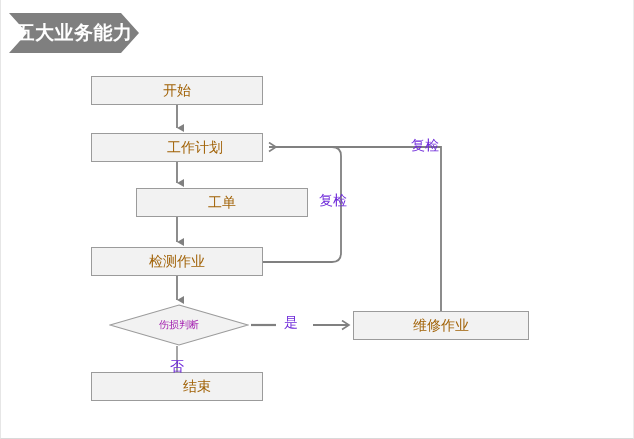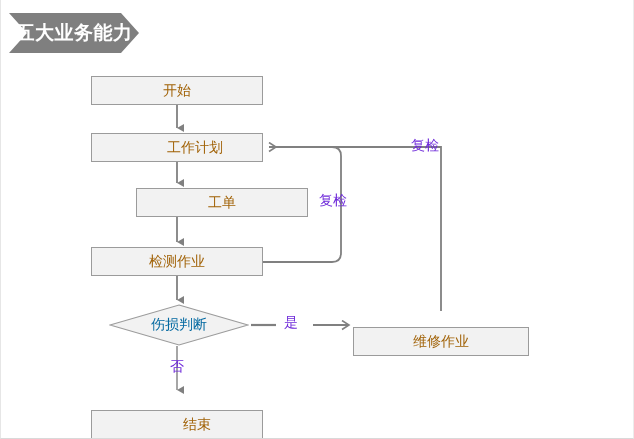--- a/index.html
+++ b/index.html
@@ -89,22 +89,22 @@
   }
   .diamond-label {
     position: absolute;
     left: 0;
     top: 0;
     width: 100%;
     height: 100%;
     display: flex;
     align-items: center;
     justify-content: center;
-    font-size: 14px;
-    color: #0369a1;
+    font-size: 10px;
+    color: #a21caf;
     white-space: nowrap;
   }
   .edge-label {
     position: absolute;
     font-size: 14px;
     color: #6d28d9;
     white-space: nowrap;
   }
   #edges {
     position: absolute;
@@ -184,25 +184,25 @@
       <span>检测作业</span>
     </div>
 
     <div class="diamond-wrap" style="left:108px; top:304px; width:140px; height:42px;">
       <svg width="140" height="42" viewBox="0 0 140 42">
         <path d="M70,1 L139,21 L70,41 L1,21 Z" fill="#f2f2f2" stroke="#9b9b9b" stroke-width="1.2"></path>
       </svg>
       <span class="diamond-label">伤损判断</span>
     </div>
 
-    <div class="node" style="left:352px; top:311px; width:176px; height:29px;margin-top:16px;">
+    <div class="node" style="left:352px; top:311px; width:176px; height:29px;">
       <span>维修作业</span>
     </div>
 
-    <div class="node" style="left:90px; top:410px; width:172px; height:29px;padding-left:40px;">
+    <div class="node" style="left:90px; top:372px; width:172px; height:29px;padding-left:40px;">
       <span>结束</span>
     </div>
 
     <span class="edge-label" style="left:318px; top:192px;">复检</span>
     <span class="edge-label" style="left:410px; top:137px;">复检</span>
     <span class="edge-label" style="left:283px; top:314px;">是</span>
     <span class="edge-label" style="left:169px; top:358px;">否</span>
 
   </div>
 </div>

